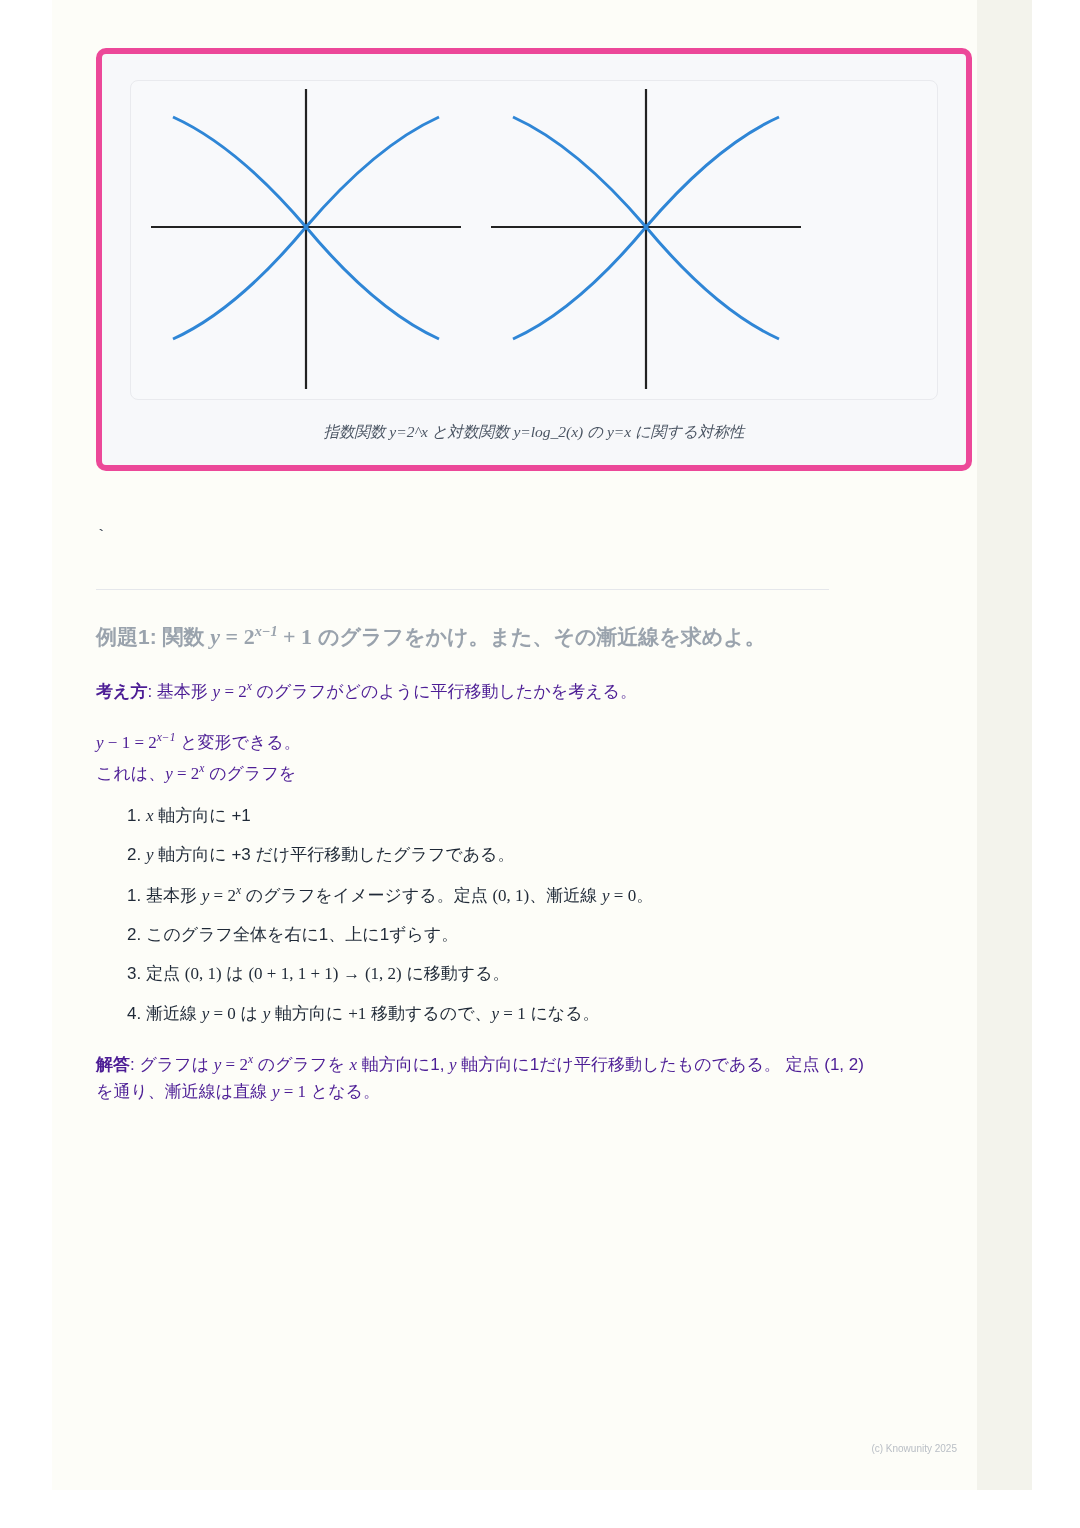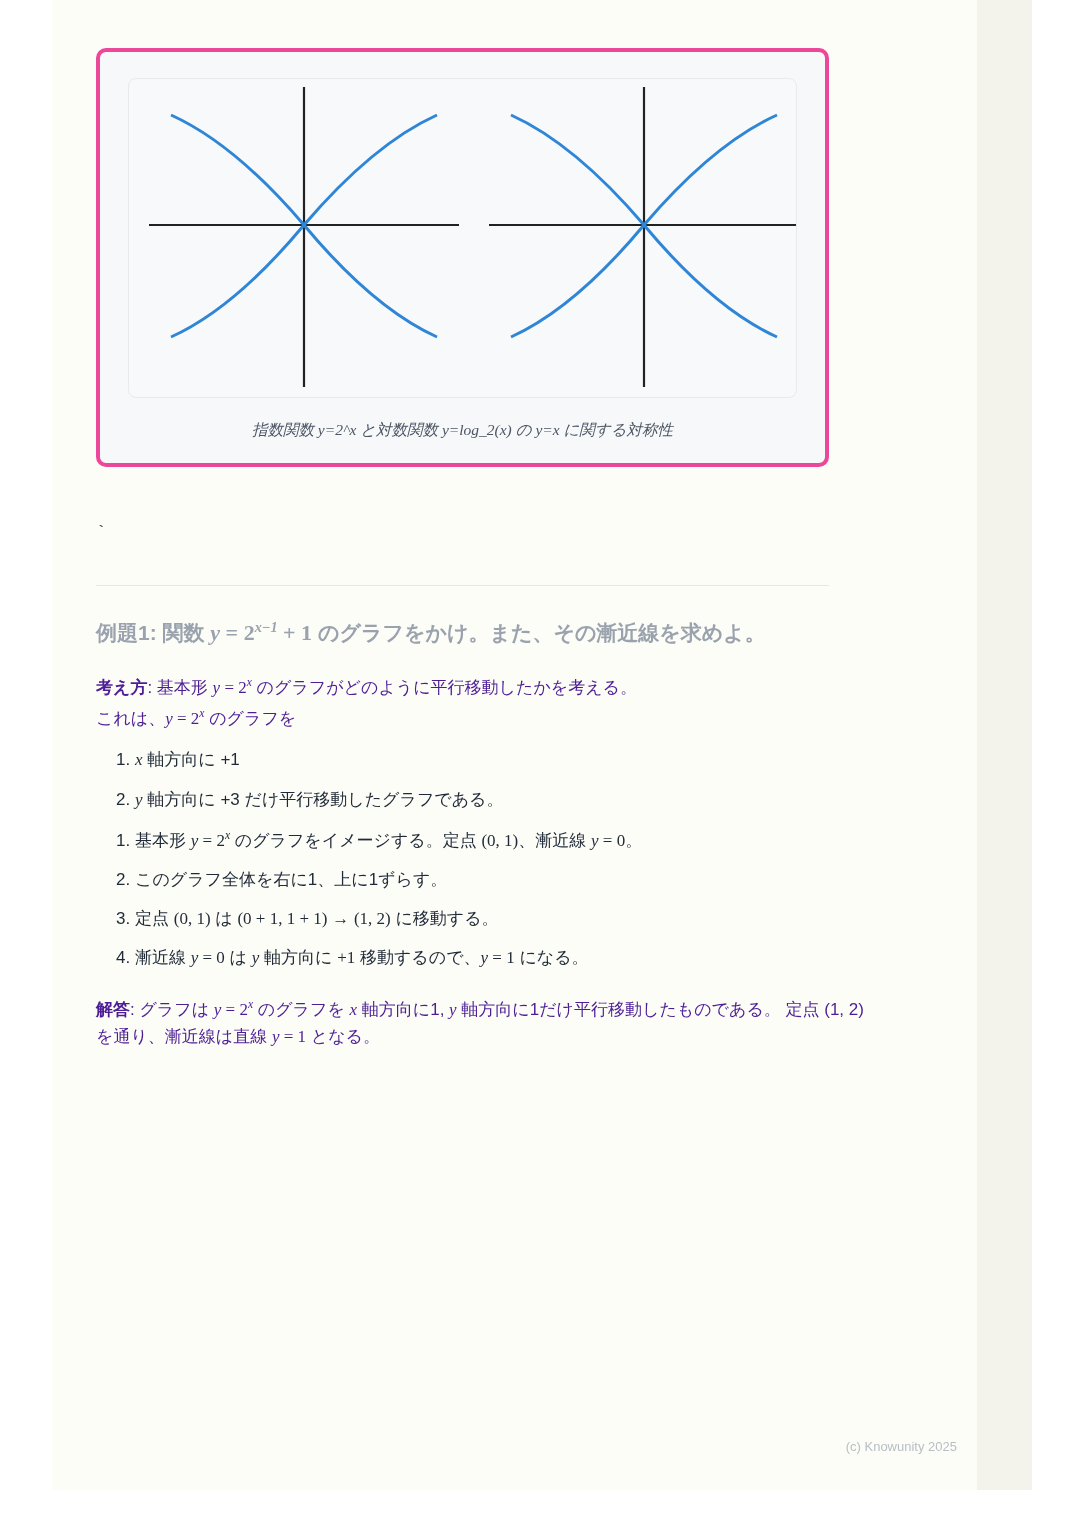--- a/index.html
+++ b/index.html
@@ -34,25 +34,25 @@
   .content {
     position: absolute;
     left: 44px;
     top: 48px;
     width: 780px;
   }
 
   
   .figure-card {
     background: #f7f8fa;
-    border: 4px solid #ec4899;
+    border: 6px solid #ec4899;
     border-radius: 10px;
     padding: 26px 28px 22px 28px;
     box-sizing: border-box;
-    width: 733px;
+    width: 876px;
   }
   .figure-inner {
     background: #f8f9fb;
     border: 1px solid #e9eaee;
     border-radius: 8px;
     height: 318px;
     position: relative;
     overflow: hidden;
   }
   .figure-caption {
@@ -101,33 +101,33 @@
     margin-top: 4px;
   }
   .strong-lbl { font-weight: bold; }
   ol.steps {
     margin: 14px 0 0 0;
     padding-left: 34px;
     font-size: 17px;
     line-height: 1.6;
   }
   ol.steps li {
-    margin: 0 0 12px 5px;
+    margin: 0 0 12px 16px;
     color: #1f2937;
   }
   .mi { font-family: "Liberation Serif", serif; font-style: italic; }
   .mn { font-family: "Liberation Serif", serif; font-style: normal; }
   .mbig { font-size: 22px; }
   sup { font-size: 0.68em; }
 
   .footer-note {
     position: absolute;
     right: 20px;
     bottom: 36px;
-    font-size: 13px;
+    font-size: 10px;
     color: #b9bec5;
   }
 </style>
 </head>
 <body>
 
 <div class="page">
   <div class="content">
 
     <div class="figure-card">
@@ -158,20 +158,21 @@
 
     <div class="backtick">`</div>
 
     <div class="divider"></div>
 
 
     <h3 class="problem-title"><span>例題1: 関数 </span><span class="mi mbig">y</span><span class="mn mbig"> = </span><span class="mn mbig">2</span><sup class="mi">x−1</sup><span class="mn mbig"> + 1</span><span> のグラフをかけ。また、その漸近線を求めよ。</span></h3>
 
     <p class="para"><span class="strong-lbl">考え方</span><span>: </span><span>基本形 </span><span class="mi">y</span><span class="mn"> = </span><span class="mn">2</span><sup class="mi">x</sup><span> のグラフがどのように平行移動したかを考える。</span></p>
 
+    <p class="para"><span class="mi">y</span><span class="mn"> − 1 = </span><span class="mn">2</span><sup class="mi">x−1</sup><span> と変形できる。</span></p>
 
     <p class="para tight"><span>これは、</span><span class="mi">y</span><span class="mn"> = </span><span class="mn">2</span><sup class="mi">x</sup><span> のグラフを</span></p>
 
     <ol class="steps">
       <li><span class="mi">x</span><span> 軸方向に +1</span></li>
       <li><span class="mi">y</span><span> 軸方向に +3 だけ平行移動したグラフである。</span></li>
     </ol>
 
 
     <ol class="steps">

